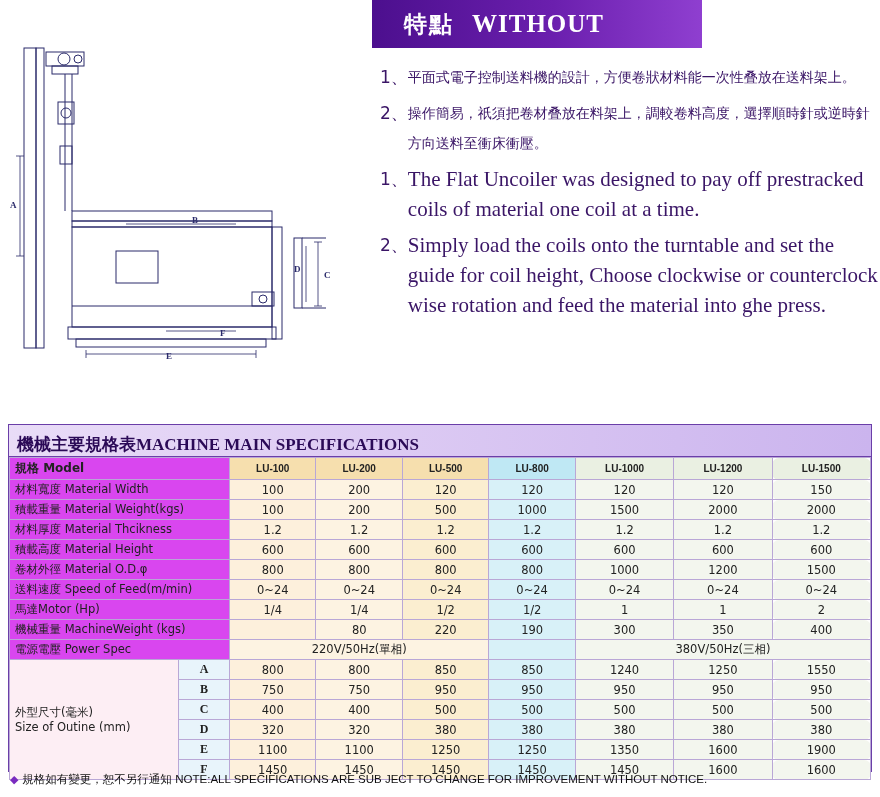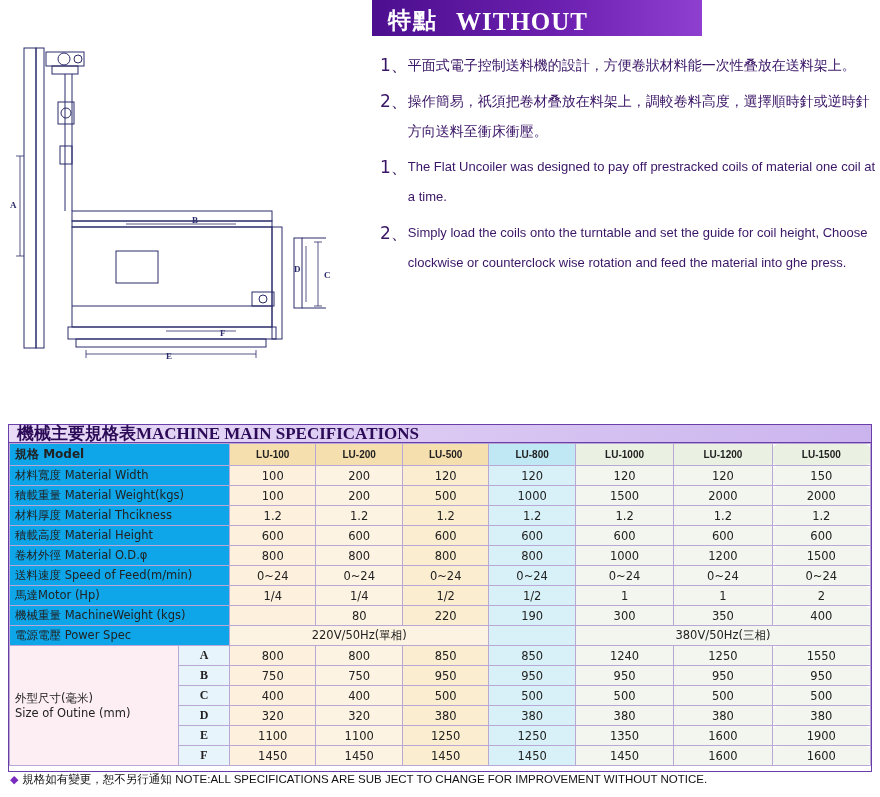--- a/index.html
+++ b/index.html
@@ -17,24 +17,24 @@
   
   #drawing{
     position:absolute;left:6px;top:6px;width:360px;height:400px;
   }
   
   #features{
     position:absolute;left:372px;top:0;width:508px;height:420px;
   }
   #features-header{
     position:relative;
-    width:330px;height:36px;
+    width:330px;height:48px;
     background:linear-gradient(90deg,#4c0f8e 0%, #6b1fae 55%, #8f3fd0 100%);
-    display:flex;align-items:flex-end;
-    padding-left:16px;
+    display:flex;align-items:center;
+    padding-left:32px;
     box-sizing:border-box;
   }
   #features-header .cn{
     color:#ffffff;font-size:23px;font-weight:bold;
     font-family:"DejaVu Sans", sans-serif;
     letter-spacing:2px;
   }
   #features-header .en{
     color:#ffffff;font-size:25px;font-weight:bold;
     font-family:"Liberation Serif", serif;
@@ -55,36 +55,36 @@
   }
   .feat-text{
     font-size:17px;line-height:30px;
     color:#3a1566;
   }
   .cn-block .feat-text{
     font-family:"DejaVu Sans", sans-serif;
     font-size:14px;
   }
   .en-block .feat-text{
-    font-family:Liberation Sans, sans-serif;
-    font-size:13px;
+    font-family:Liberation Serif, serif;
+    font-size:21px;
   }
   #feat-body{padding:14px 0 0 8px;}
 
   
   #spec{
     position:absolute;left:8px;top:424px;width:864px;height:348px;
     border:1px solid #6a3ea8;
     box-sizing:border-box;
     background:#ffffff;
   }
   #spec-title{
-    height:18px;
+    height:32px;
     background:linear-gradient(90deg,#e9dcf7 0%, #dccaf3 45%, #cbb4ee 100%);
-    display:flex;align-items:center;justify-content:space-between;
+    display:flex;align-items:flex-end;justify-content:space-between;
     padding:0 14px 0 8px;
     box-sizing:border-box;
     border-bottom:1px solid #6a3ea8;
   }
   #spec-title .left{
     color:#2b0a57;font-weight:bold;font-size:17px;
     font-family:"DejaVu Sans", sans-serif;
     white-space:nowrap;
   }
   #spec-title .left .en{font-family:"Liberation Serif", serif;font-size:17px;}
@@ -103,21 +103,21 @@
     border:1px solid #b9a7d6;
     padding:1px 3px;
     height:17px;
     text-align:center;
     white-space:nowrap;
     font-weight:normal;
   }
   td.label{
     text-align:left;
     padding-left:5px;
-    background:#0ea5e9;
+    background:#d946ef;
     width:205px;
   }
   tr.head td{
     font-weight:bold;font-size:10px;
     height:19px;
     font-family:Liberation Sans, sans-serif;
   }
   tr.head td.label{font-family:"DejaVu Sans", sans-serif;font-size:12px;}
   .c1{background:#fdf0dc;}
   .c2{background:#fdf3e2;}

